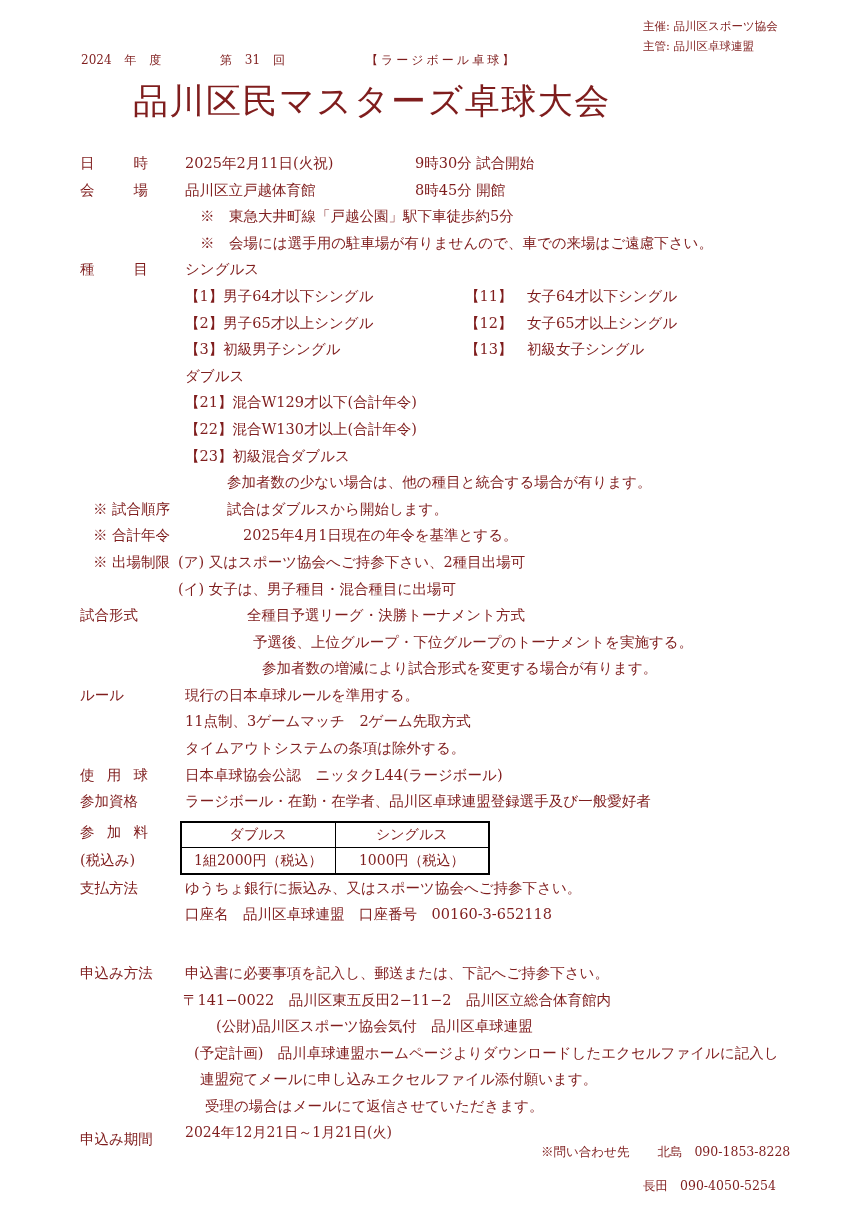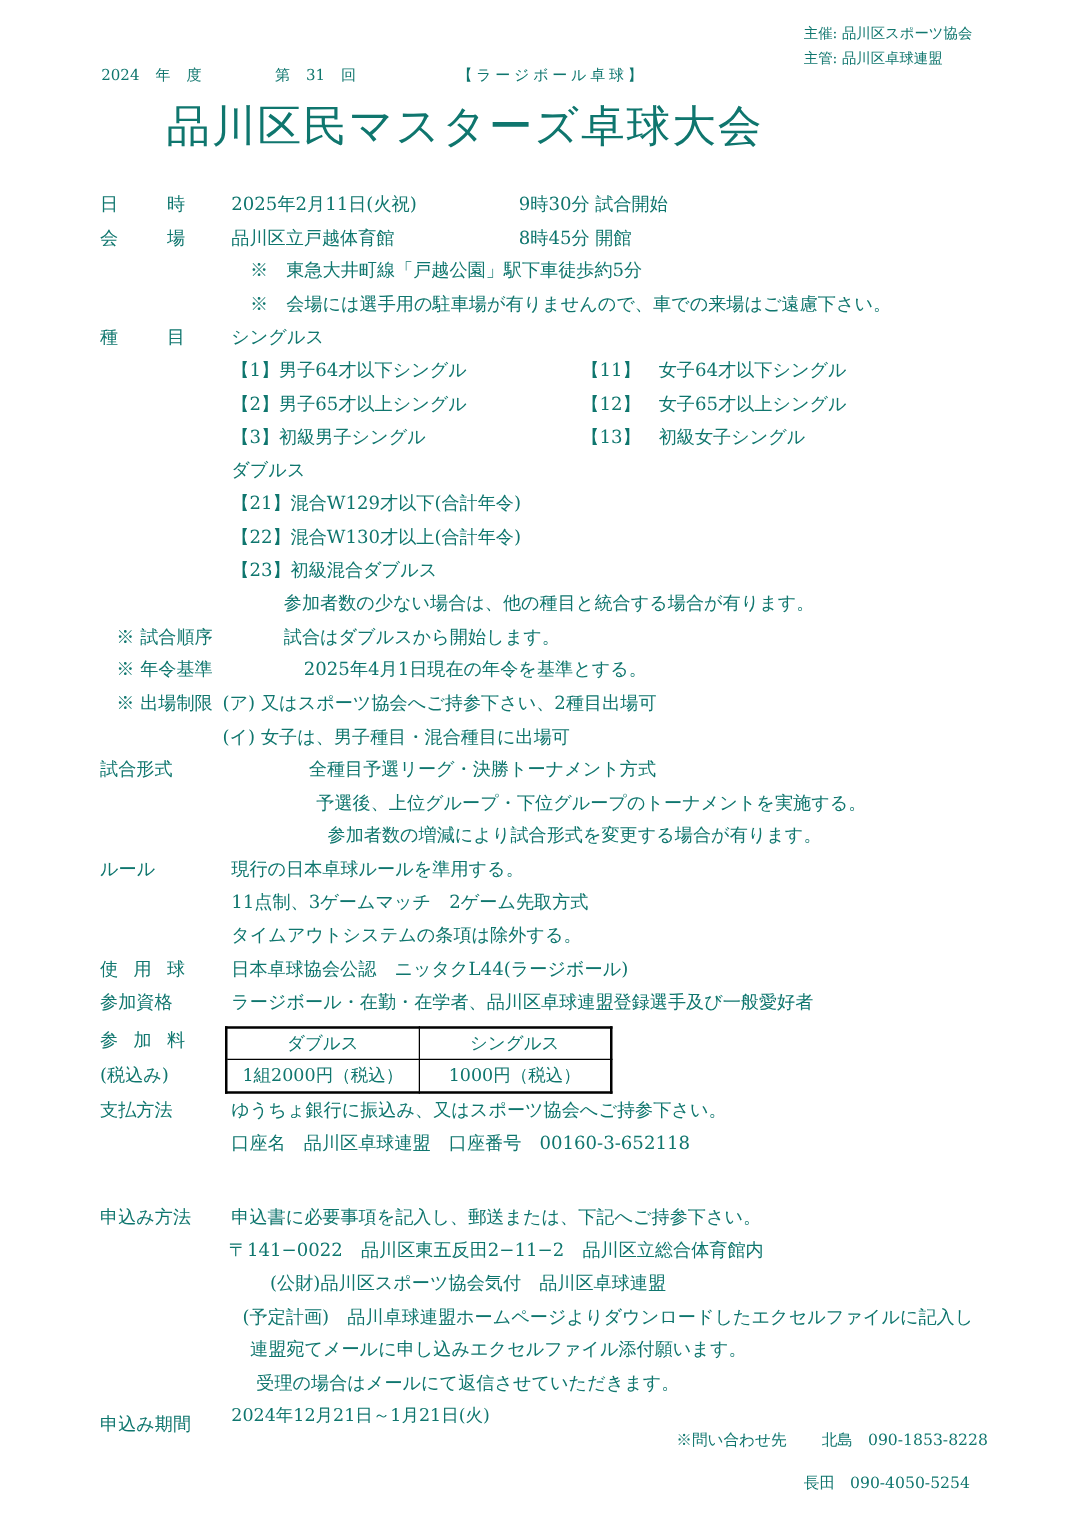--- a/index.html
+++ b/index.html
@@ -1,19 +1,19 @@
 <!DOCTYPE html>
 <html lang="ja"><head>
 <meta charset="utf-8">
 <style>
   * { margin:0; padding:0; box-sizing:border-box; }
   html,body { background:#ffffff; }
   .page {
     position:relative; width:868px; height:1228px; background:#ffffff;
-    color:#0f766e; font-family:"DejaVu Serif","Liberation Serif",serif;
+    color:#7f1d1d; font-family:"DejaVu Serif","Liberation Serif",serif;
     font-size:14.5px; overflow:hidden; white-space:nowrap;
   }
   .abs { position:absolute; }
 
   
   .meta { left:643px; top:16px; font-size:11.5px; line-height:20px; }
 
   
   .t1 { top:52px; left:0; width:100%; font-size:12px; height:24px; }
   .t1 span { position:absolute; top:0; }
@@ -119,21 +119,21 @@
     </div>
     <div class="row">
       <span class="l227">参加者数の少ない場合は、他の種目と統合する場合が有ります。</span>
     </div>
 
     <div class="row">
       <span class="l93">※ 試合順序</span>
       <span class="l227">試合はダブルスから開始します。</span>
     </div>
     <div class="row">
-      <span class="l93">※ 年令基準</span>
+      <span class="l93">※ 合計年令</span>
       <span class="l243">2025年4月1日現在の年令を基準とする。</span>
     </div>
     <div class="row">
       <span class="l93">※ 出場制限</span>
       <span class="l178">(ア) 又はスポーツ協会へご持参下さい、2種目出場可</span>
     </div>
     <div class="row">
       <span class="l178">(イ) 女子は、男子種目・混合種目に出場可</span>
     </div>
 

